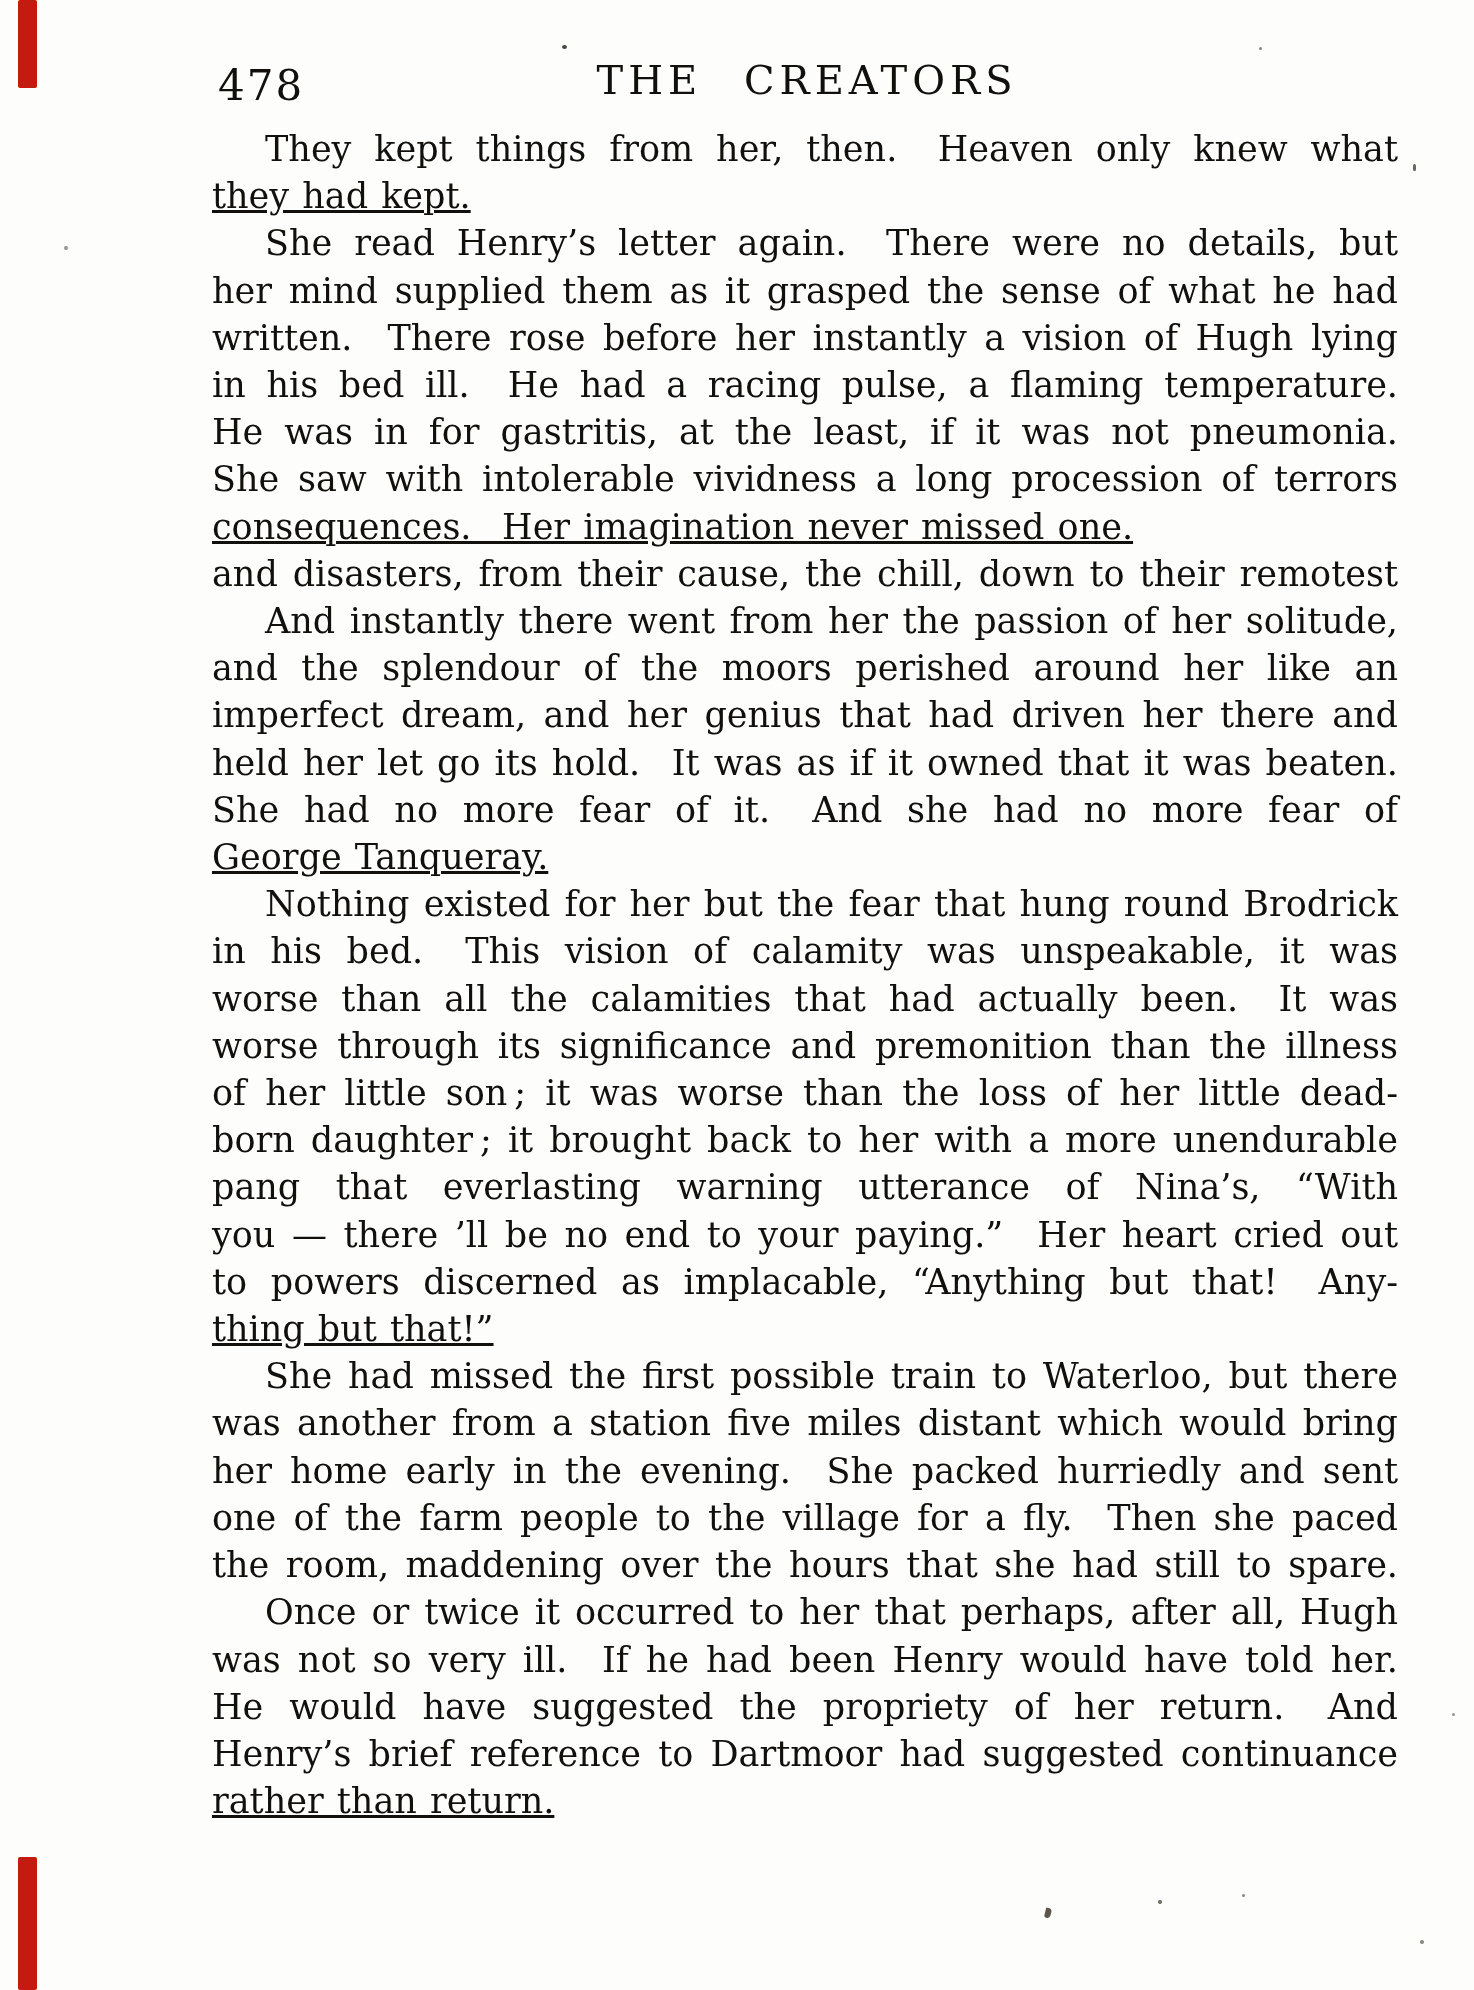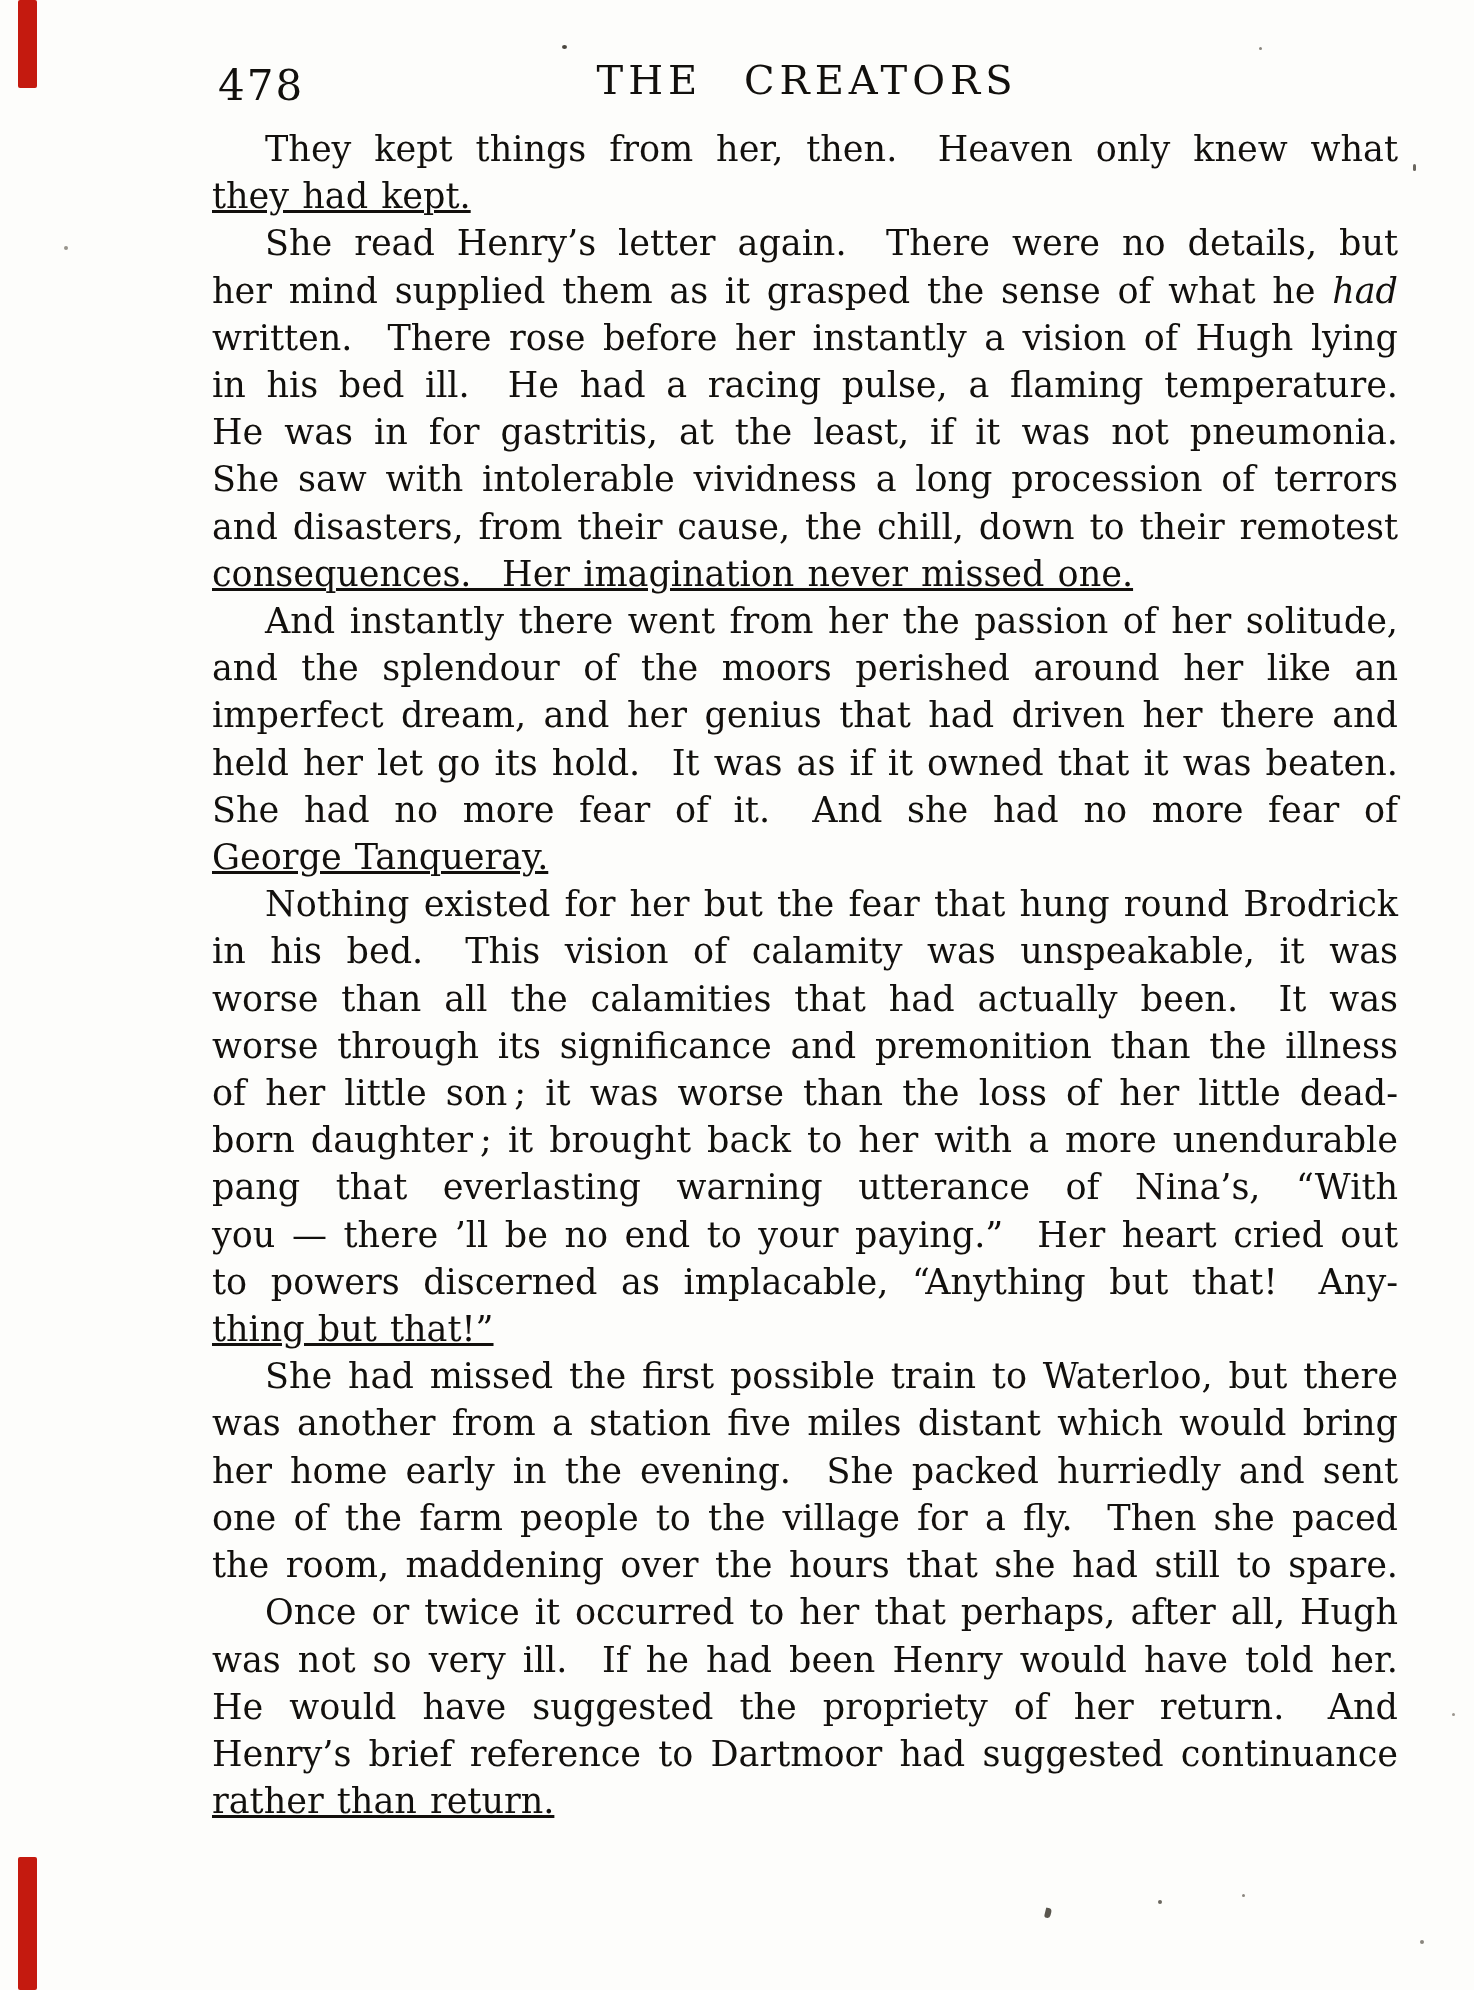--- a/index.html
+++ b/index.html
@@ -29,21 +29,21 @@
     position:absolute;left:212px;top:126px;width:1186px;
     font-size:35px;line-height:47.2px;
     word-spacing:2px;
   }
   .line{
     text-align:justify;text-align-last:justify;
     white-space:normal;
   }
   .line.last{text-align:left;text-align-last:left;text-decoration:underline;}
   .line.ind{text-indent:53px;}
-  .it{font-style:italic;}
+  .it{}
   
   .speck{position:absolute;background:#4a463f;border-radius:50%;}
   .s1{left:562px;top:45px;width:5px;height:4px;}
   .s2{left:1259px;top:47px;width:3px;height:3px;background:#8a867e;}
   .s3{left:1413px;top:164px;width:3px;height:7px;border-radius:2px;background:#6b675f;}
   .s4{left:64px;top:246px;width:4px;height:4px;background:#98948c;}
   .s5{left:1045px;top:1908px;width:6px;height:10px;border-radius:1px 4px 4px 3px;transform:rotate(14deg);background:#5a564e;}
   .s6{left:1158px;top:1900px;width:4px;height:4px;background:#6b675f;}
   .s7{left:1242px;top:1894px;width:3px;height:3px;background:#8a867e;}
   .s8{left:1420px;top:1940px;width:4px;height:4px;background:#8a867e;}
@@ -62,22 +62,22 @@
 
   <div id="text">
       <div class="line ind"><span>They kept things from her, then.  Heaven only knew what</span></div>
       <div class="line last"><span>they had kept.</span></div>
       <div class="line ind"><span>She read Henry’s letter again.  There were no details, but</span></div>
       <div class="line"><span>her mind supplied them as it grasped the sense of what he </span><span class="it">had</span></div>
       <div class="line"><span>written.  There rose before her instantly a vision of Hugh lying</span></div>
       <div class="line"><span>in his bed ill.  He had a racing pulse, a flaming temperature.</span></div>
       <div class="line"><span>He was in for gastritis, at the least, if it was not pneumonia.</span></div>
       <div class="line"><span>She saw with intolerable vividness a long procession of terrors</span></div>
+      <div class="line last"><span>consequences.  Her imagination never missed one.</span></div>
       <div class="line"><span>and disasters, from their cause, the chill, down to their remotest</span></div>
-      <div class="line last"><span>consequences.  Her imagination never missed one.</span></div>
       <div class="line ind"><span>And instantly there went from her the passion of her solitude,</span></div>
       <div class="line"><span>and the splendour of the moors perished around her like an</span></div>
       <div class="line"><span>imperfect dream, and her genius that had driven her there and</span></div>
       <div class="line"><span>held her let go its hold.  It was as if it owned that it was beaten.</span></div>
       <div class="line"><span>She had no more fear of it.  And she had no more fear of</span></div>
       <div class="line last"><span>George Tanqueray.</span></div>
       <div class="line ind"><span>Nothing existed for her but the fear that hung round Brodrick</span></div>
       <div class="line"><span>in his bed.  This vision of calamity was unspeakable, it was</span></div>
       <div class="line"><span>worse than all the calamities that had actually been.  It was</span></div>
       <div class="line"><span>worse through its significance and premonition than the illness</span></div>

